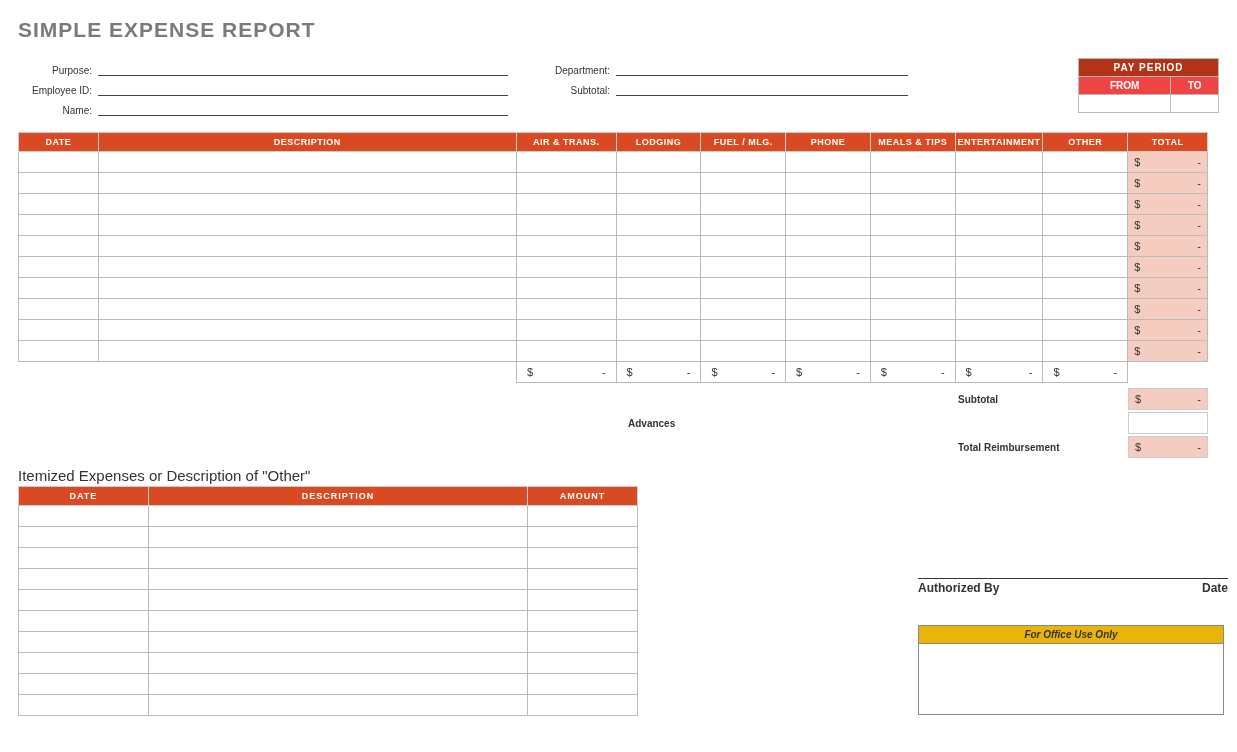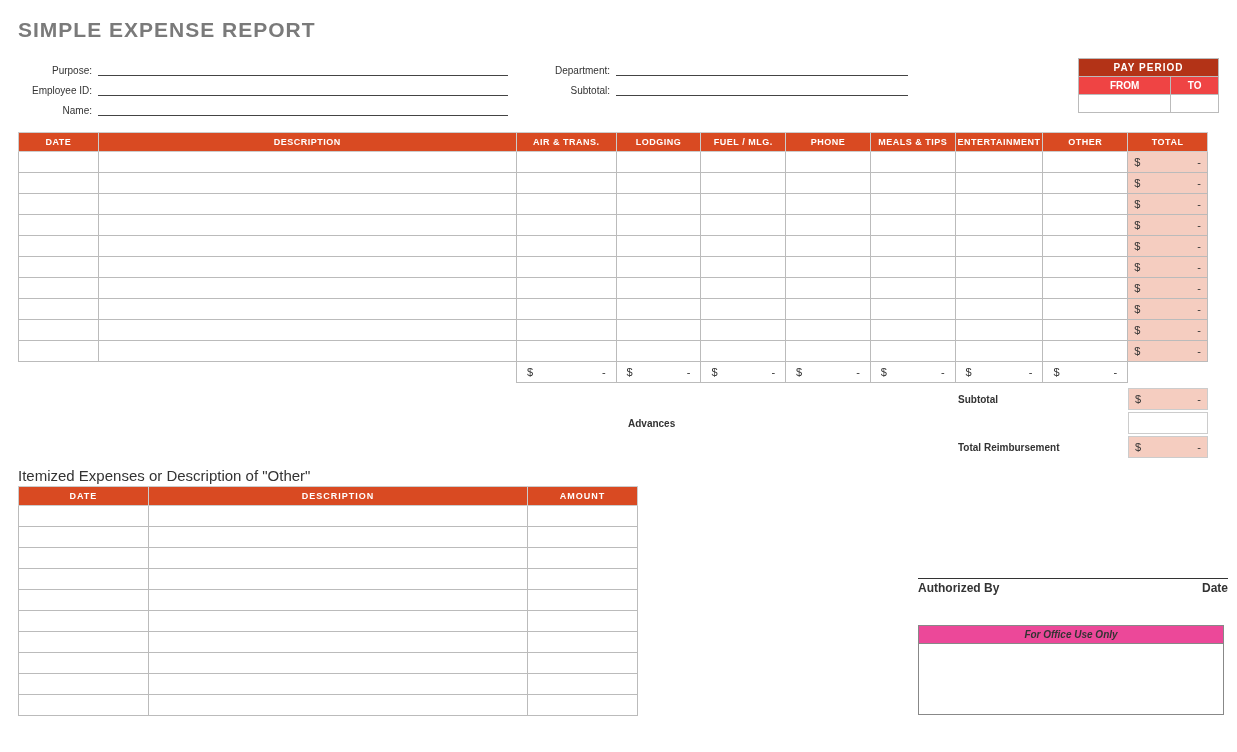--- a/index.html
+++ b/index.html
@@ -181,21 +181,21 @@
     font-size: 12px;
     padding-top: 2px;
     margin-bottom: 30px;
     align-items: center;
   }
   .office-box {
     width: 306px;
     border: 1px solid #888;
   }
   .office-head {
-    background: #ec4899;
+    background: #eab308;
     text-align: center;
     font-style: italic;
     font-weight: bold;
     padding: 3px 0;
     border-bottom: 1px solid #888;
     font-size: 10px;
   }
   .office-body { height: 70px; }
   .wrapper { position: relative; }
 </style>

